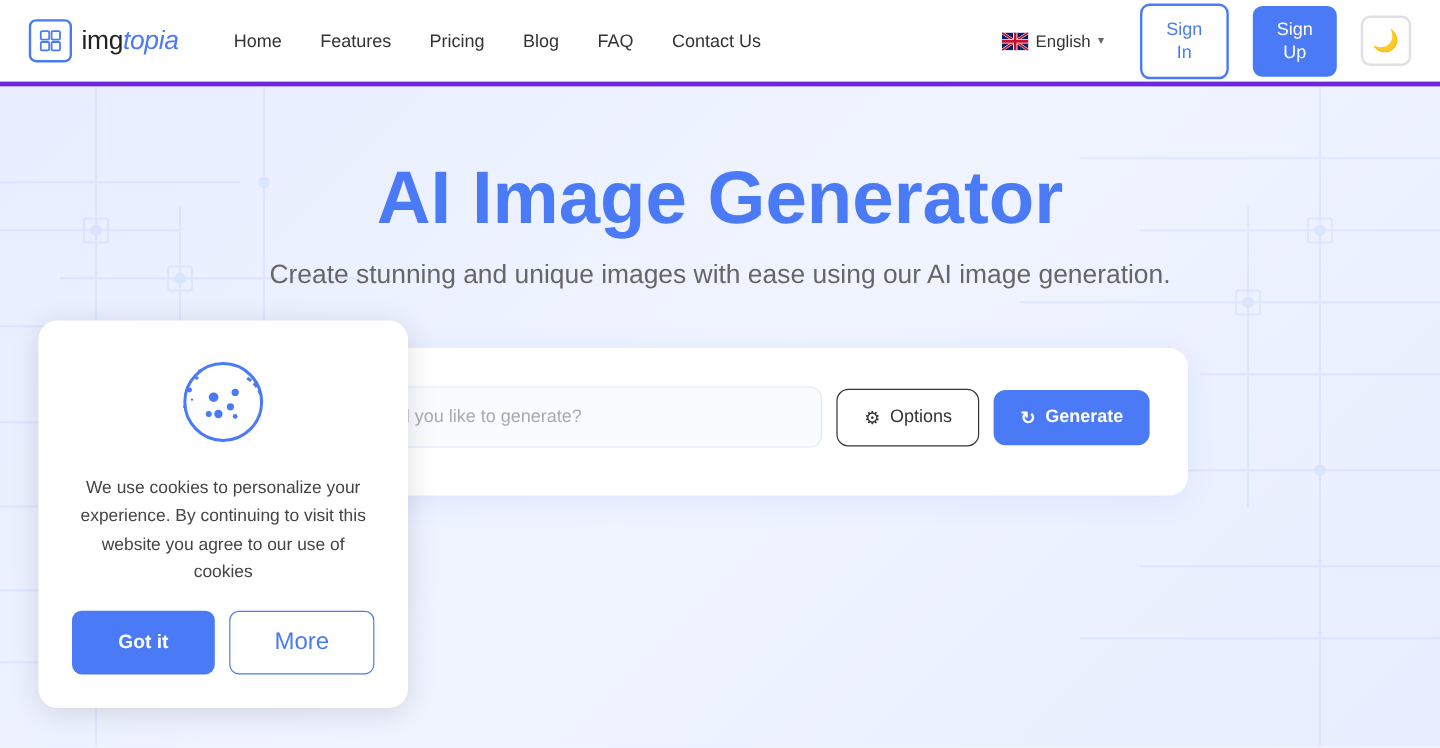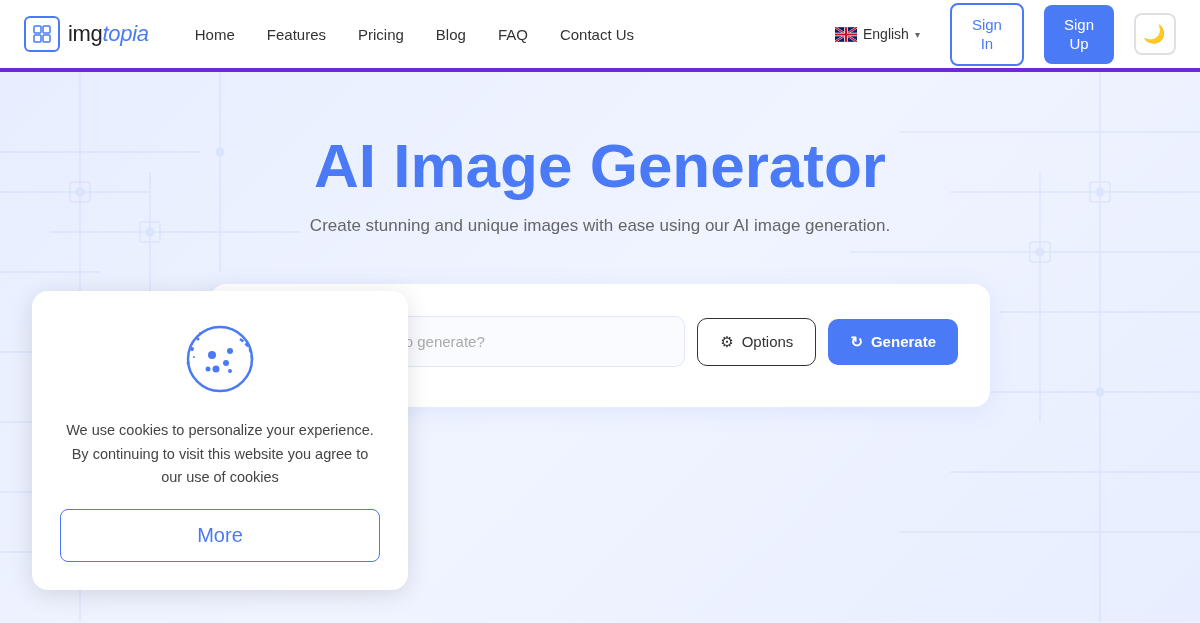--- a/index.html
+++ b/index.html
@@ -134,21 +134,21 @@
       font-size: 62px;
       font-weight: 700;
       color: #4a7af5;
       text-align: center;
       position: relative;
       z-index: 2;
       margin-bottom: 16px;
       line-height: 1.1;
     }
     .hero-subtitle {
-      font-size: 17px;
+      font-size: 22px;
       color: #666;
       text-align: center;
       position: relative;
       z-index: 2;
       margin-bottom: 48px;
     }
 
     
     .generator-card {
       background: #fff;
@@ -207,21 +207,21 @@
 
     
     .cookie-banner {
       position: absolute;
       bottom: 32px;
       left: 32px;
       background: #fff;
       border-radius: 16px;
       box-shadow: 0 4px 24px rgba(0,0,0,0.12);
       padding: 28px 28px 28px;
-      width: 376px;
+      width: 308px;
       z-index: 200;
       display: flex;
       flex-direction: column;
       align-items: center;
     }
     .cookie-icon-wrap {
       margin-bottom: 16px;
     }
     .cookie-text {
       font-size: 14.5px;
@@ -390,16 +390,17 @@
 
         <circle cx="12" cy="30" r="2" fill="#4a7af5"></circle>
         <circle cx="18" cy="20" r="1.5" fill="#4a7af5"></circle>
         <circle cx="8" cy="44" r="1.5" fill="#4a7af5"></circle>
         <circle cx="20" cy="14" r="1" fill="#4a7af5"></circle>
         <circle cx="14" cy="38" r="1" fill="#4a7af5"></circle>
       </svg>
     </div>
     <p class="cookie-text">We use cookies to personalize your experience. By continuing to visit this website you agree to our use of cookies</p>
     <div class="cookie-buttons">
+      <button class="btn-gotit">Got it</button>
       <button class="btn-more">More</button>
     </div>
   </div>
 </section>
 
 </body></html>

